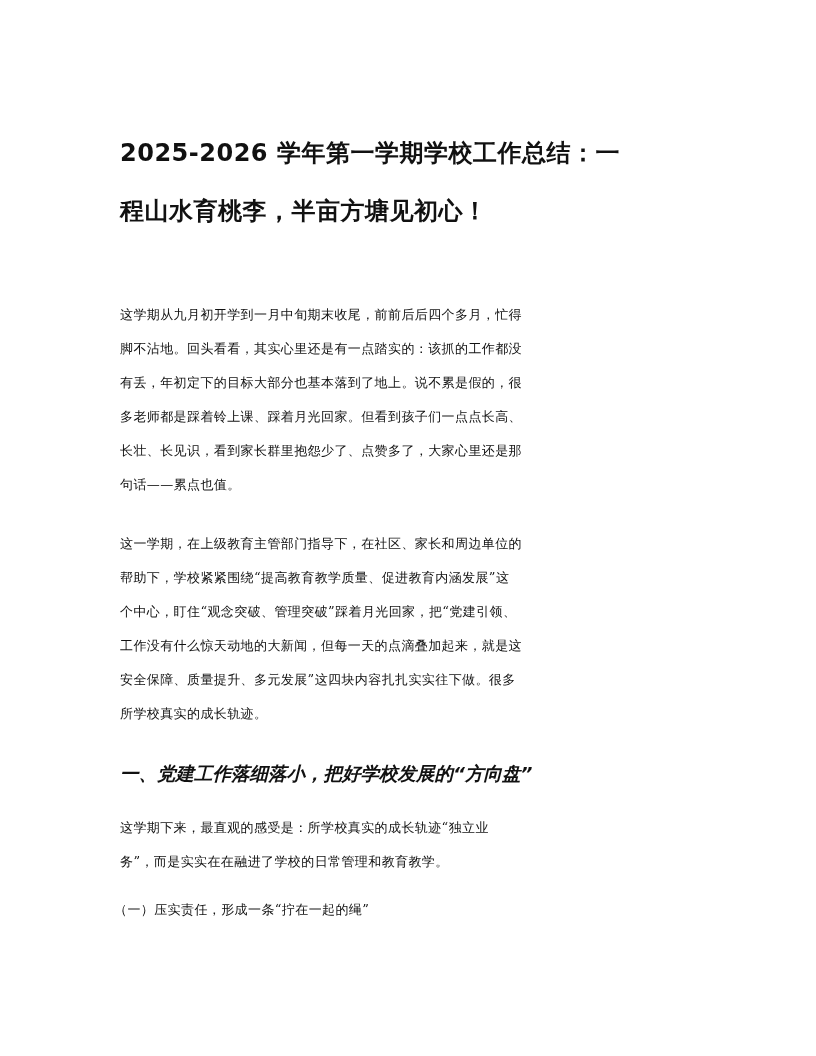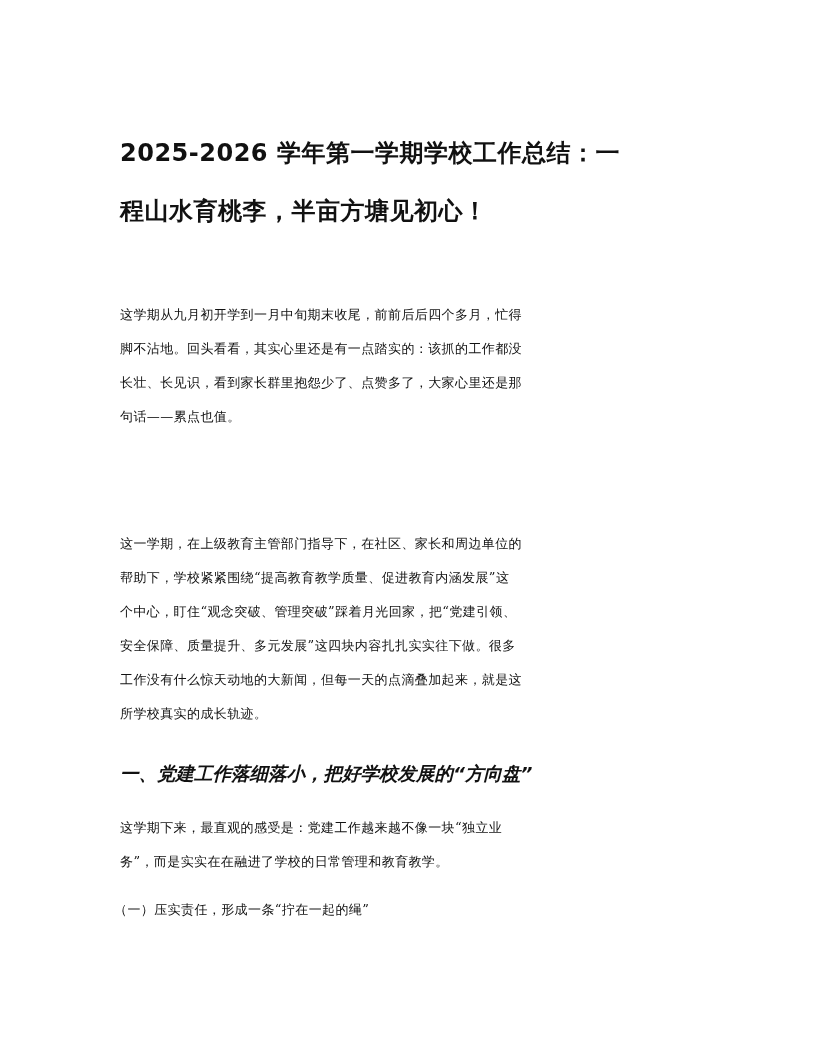--- a/index.html
+++ b/index.html
@@ -21,35 +21,37 @@
 <div class="page">
 
   <h1 class="title">
     <span class="line">2025-2026 学年第一学期学校工作总结：一</span>
     <span class="line">程山水育桃李，半亩方塘见初心！</span>
   </h1>
 
   <p class="para" style="top:298px">
     <span class="line">这学期从九月初开学到一月中旬期末收尾，前前后后四个多月，忙得</span>
     <span class="line">脚不沾地。回头看看，其实心里还是有一点踏实的：该抓的工作都没</span>
+    <span class="line">有丢，年初定下的目标大部分也基本落到了地上。说不累是假的，很</span>
+    <span class="line">多老师都是踩着铃上课、踩着月光回家。但看到孩子们一点点长高、</span>
     <span class="line">长壮、长见识，看到家长群里抱怨少了、点赞多了，大家心里还是那</span>
     <span class="line">句话——累点也值。</span>
   </p>
 
   <p class="para" style="top:527px">
     <span class="line">这一学期，在上级教育主管部门指导下，在社区、家长和周边单位的</span>
     <span class="line">帮助下，学校紧紧围绕“提高教育教学质量、促进教育内涵发展”这</span>
     <span class="line">个中心，盯住“观念突破、管理突破”踩着月光回家，把“党建引领、</span>
+    <span class="line">工作没有什么惊天动地的大新闻，但每一天的点滴叠加起来，就是这</span>
     <span class="line">安全保障、质量提升、多元发展”这四块内容扎扎实实往下做。很多</span>
-    <span class="line">工作没有什么惊天动地的大新闻，但每一天的点滴叠加起来，就是这</span>
     <span class="line">所学校真实的成长轨迹。</span>
   </p>
 
   <h2 class="h2" style="top:757px">一、党建工作落细落小，把好学校发展的“方向盘”</h2>
 
   <p class="para" style="top:811px">
-    <span class="line">这学期下来，最直观的感受是：党建工作越来越不像一块“独立业</span>
+    <span class="line">这学期下来，最直观的感受是：所学校真实的成长轨迹“独立业</span>
     <span class="line">务”，而是实实在在融进了学校的日常管理和教育教学。</span>
   </p>
 
   <p class="para" style="top:893px; left:-6px">（一）压实责任，形成一条“拧在一起的绳”</p>
 
 </div>
 
 </body></html>

